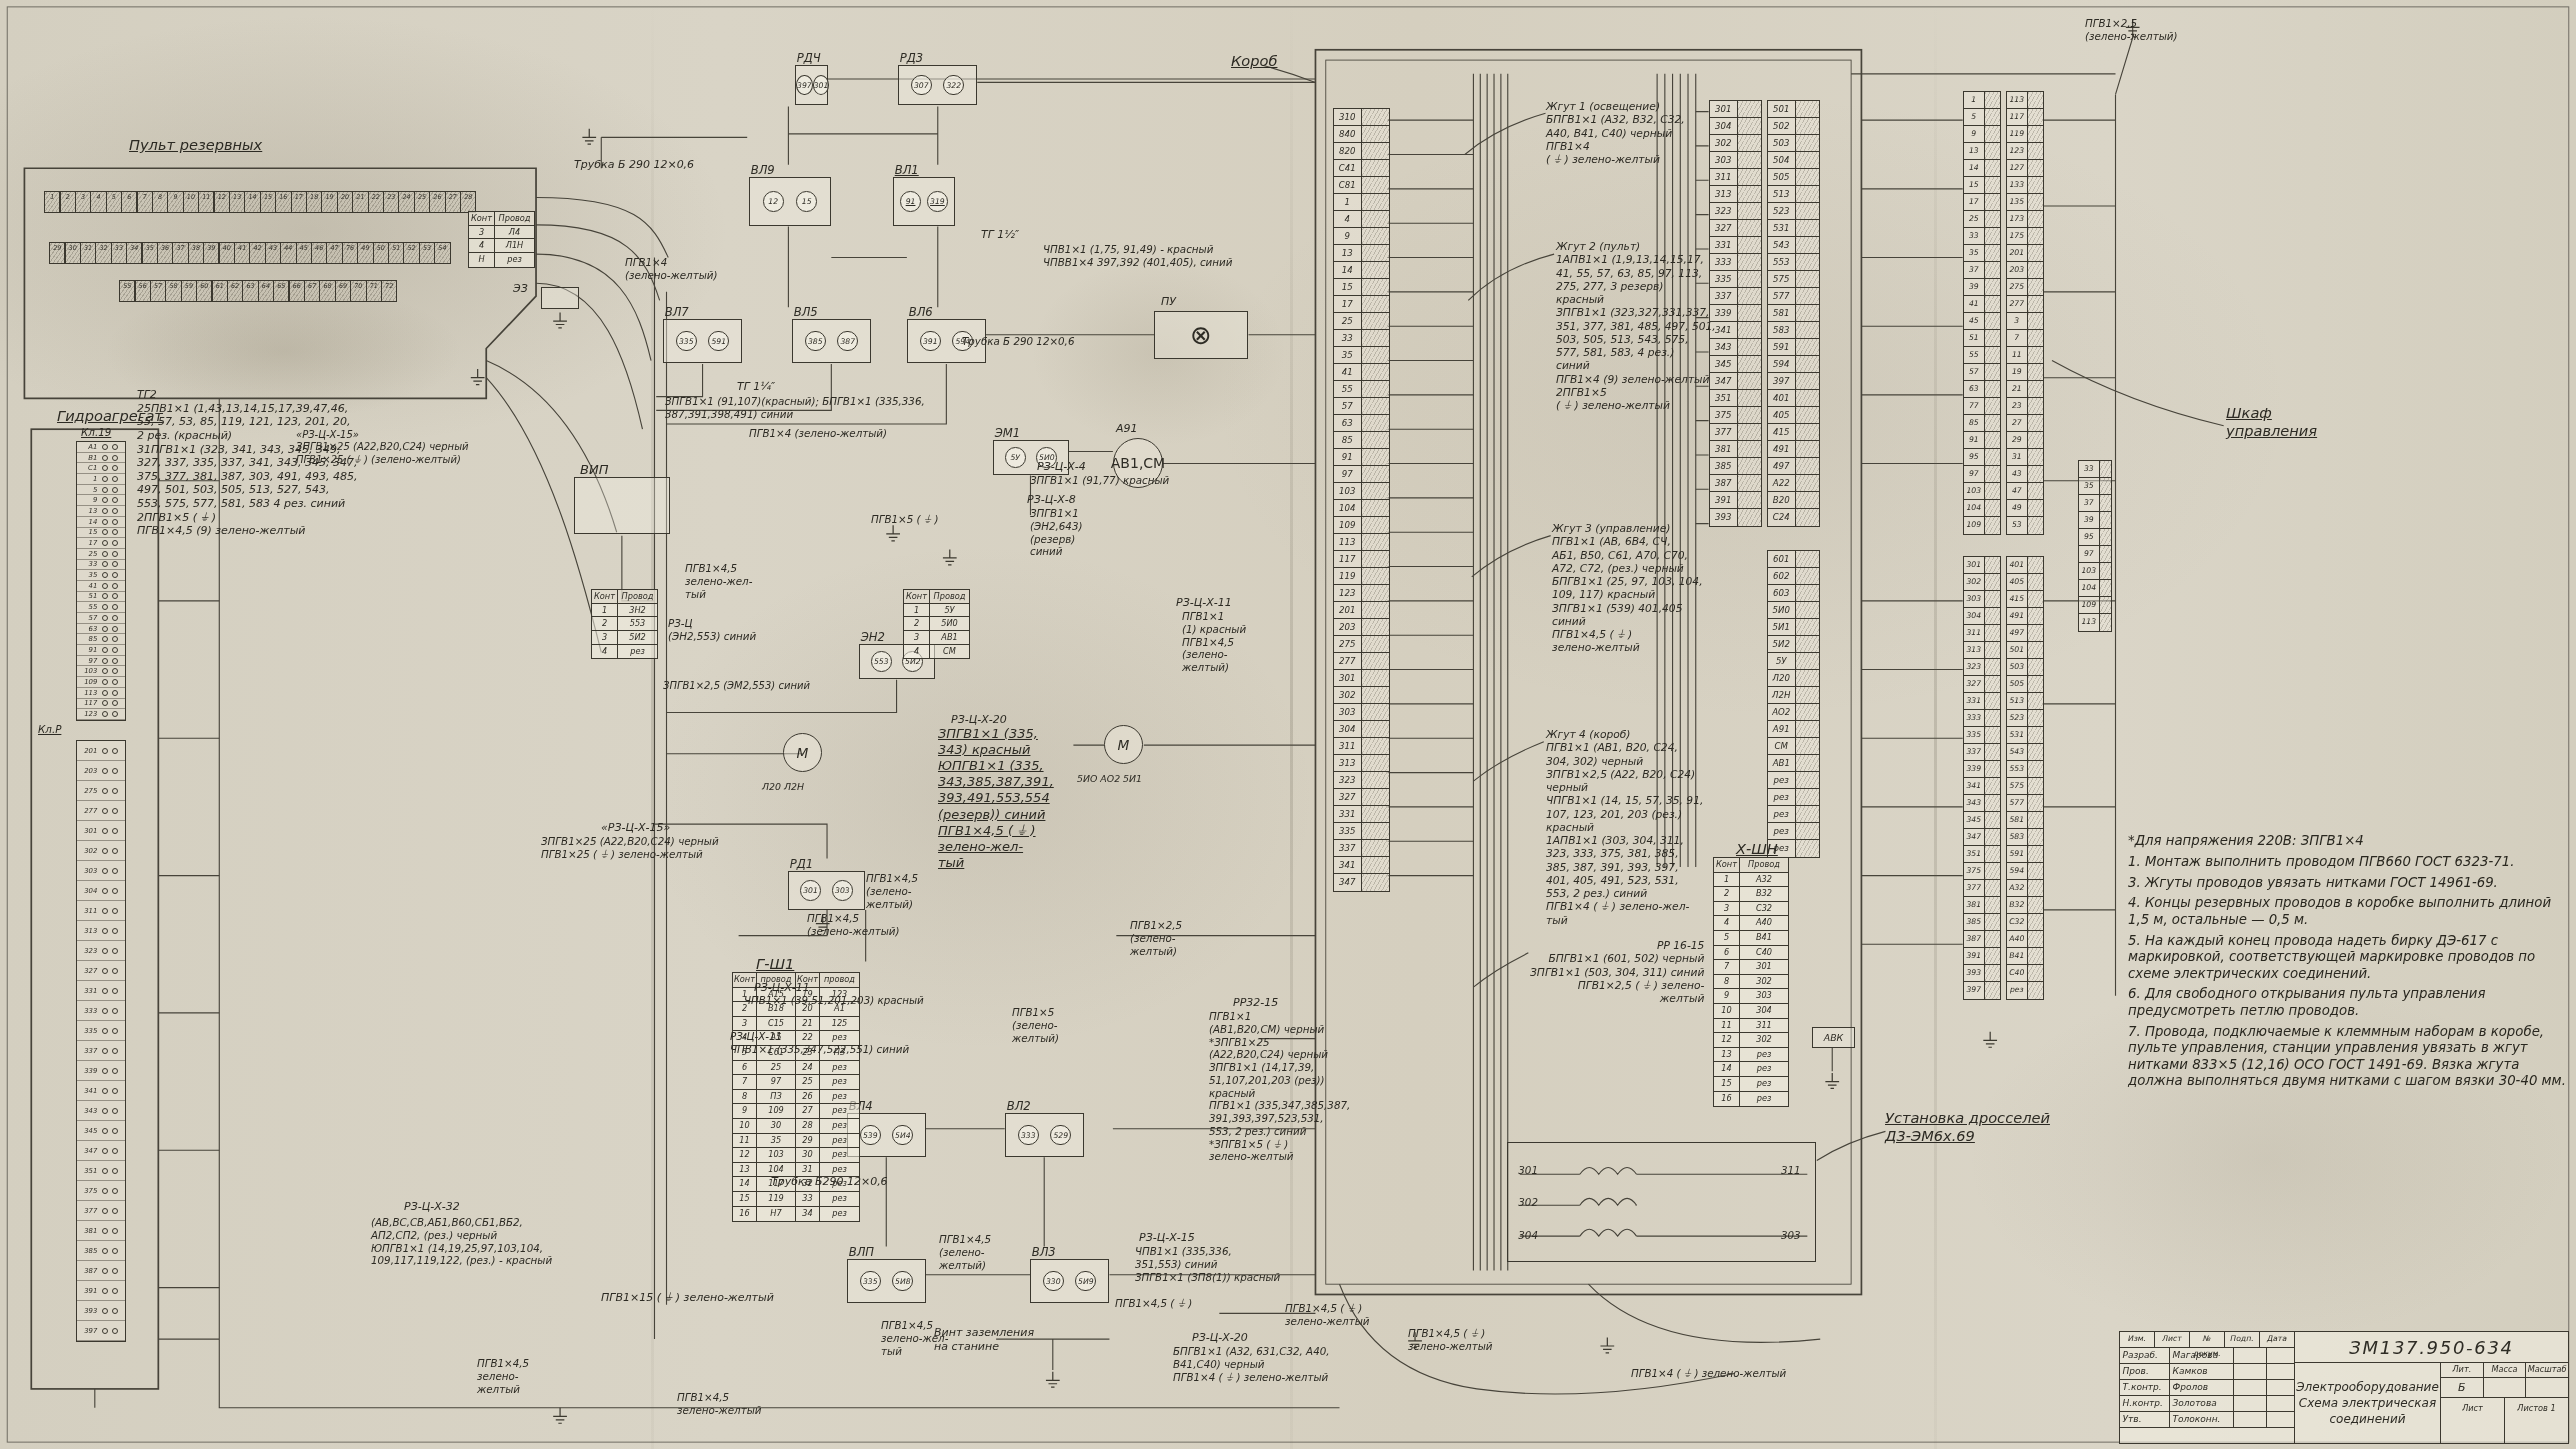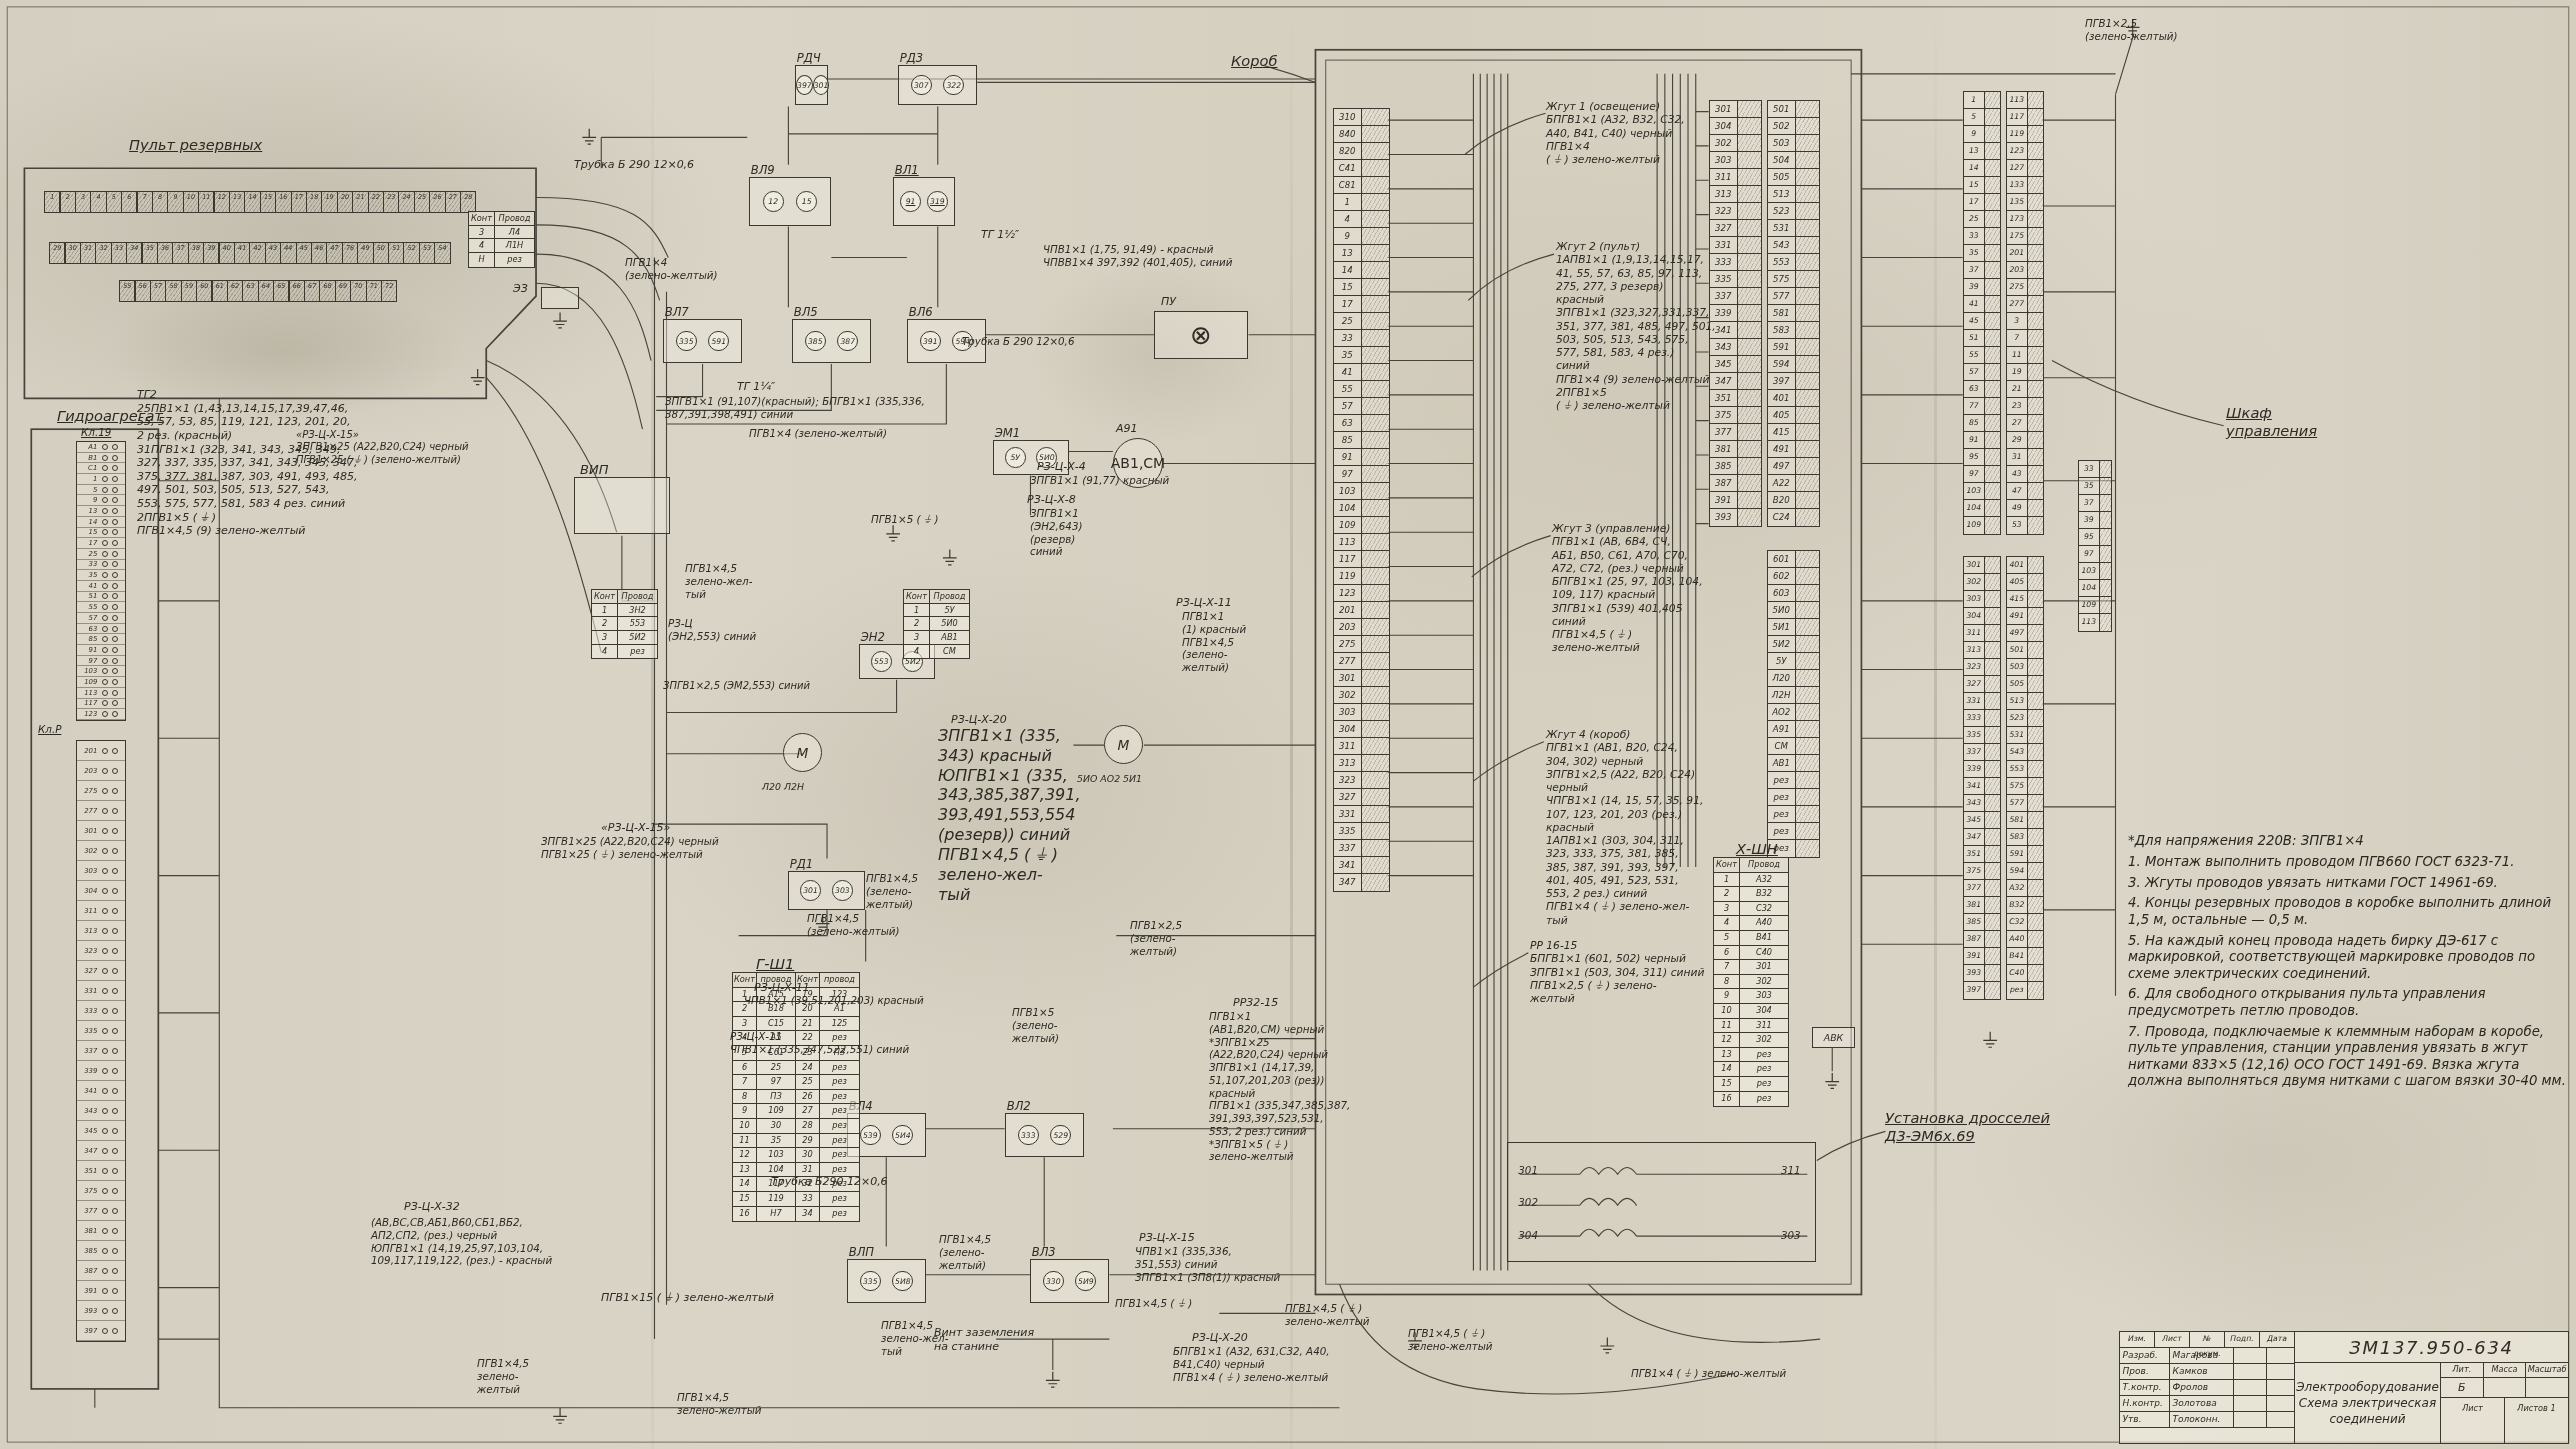--- a/index.html
+++ b/index.html
@@ -1895,21 +1895,21 @@
 (ЭН2,553) синий</span></div>
       <div class="ann" style="left: 1176px; top: 596px;"><span>РЗ-Ц-Х-11</span></div>
       <div class="ann" style="left: 1182px; top: 610px; font-size: 10.3px;"><span>ПГВ1×1
 (1) красный
 ПГВ1×4,5
 (зелено-
 желтый)</span></div>
       <div class="ann" style="left: 762px; top: 781px; font-size: 9.4px;"><span>Л20  Л2Н</span></div>
       <div class="ann" style="left: 1077px; top: 773px; font-size: 9.4px;"><span>5ИО  АО2  5И1</span></div>
       <div class="ann" style="left: 951px; top: 713px;"><span>РЗ-Ц-Х-20</span></div>
-      <div class="ann" style="left: 938px; top: 726px; font-size: 16px;"><span>ЗПГВ1×1 (335,
+      <div class="ann" style="left: 938px; top: 726px; font-size: 13px; text-decoration: underline;"><span>ЗПГВ1×1 (335,
 343) красный
 ЮПГВ1×1 (335,
 343,385,387,391,
 393,491,553,554
 (резерв)) синий
 ПГВ1×4,5 ( ⏚ )
 зелено-жел-
 тый</span></div>
       <div class="ann" style="left: 601px; top: 821px;"><span>«РЗ-Ц-Х-15»</span></div>
       <div class="ann" style="left: 541px; top: 835px; font-size: 10.3px;"><span>ЗПГВ1×25 (А22,В20,С24) черный
@@ -2012,21 +2012,21 @@
 ЧПГВ1×1 (14, 15, 57, 35, 91,
 107, 123, 201, 203 (рез.)
 красный
 1АПВ1×1 (303, 304, 311,
 323, 333, 375, 381, 385,
 385, 387, 391, 393, 397,
 401, 405, 491, 523, 531,
 553, 2 рез.) синий
 ПГВ1×4 ( ⏚ ) зелено-жел-
 тый</span></div>
-      <div class="ann" style="left: 1530px; top: 939px; font-size: 10.7px;"><span>РР 16-15
+      <div class="ann" style="left: 1530px; top: 939px; font-size: 10.7px; text-align: right;"><span>РР 16-15
 БПГВ1×1 (601, 502) черный
 ЗПГВ1×1 (503, 304, 311) синий
 ПГВ1×2,5 ( ⏚ ) зелено-
 желтый</span></div>
       <div class="ann" style="left: 137px; top: 388px; font-size: 11px;"><span>ТГ2
 25ПВ1×1 (1,43,13,14,15,17,39,47,46,
 55, 57, 53, 85, 119, 121, 123, 201, 20,
 2 рез. (красный)
 31ПГВ1×1 (323, 341, 343, 345, 349,
 327, 337, 335, 337, 341, 343, 345, 347,

